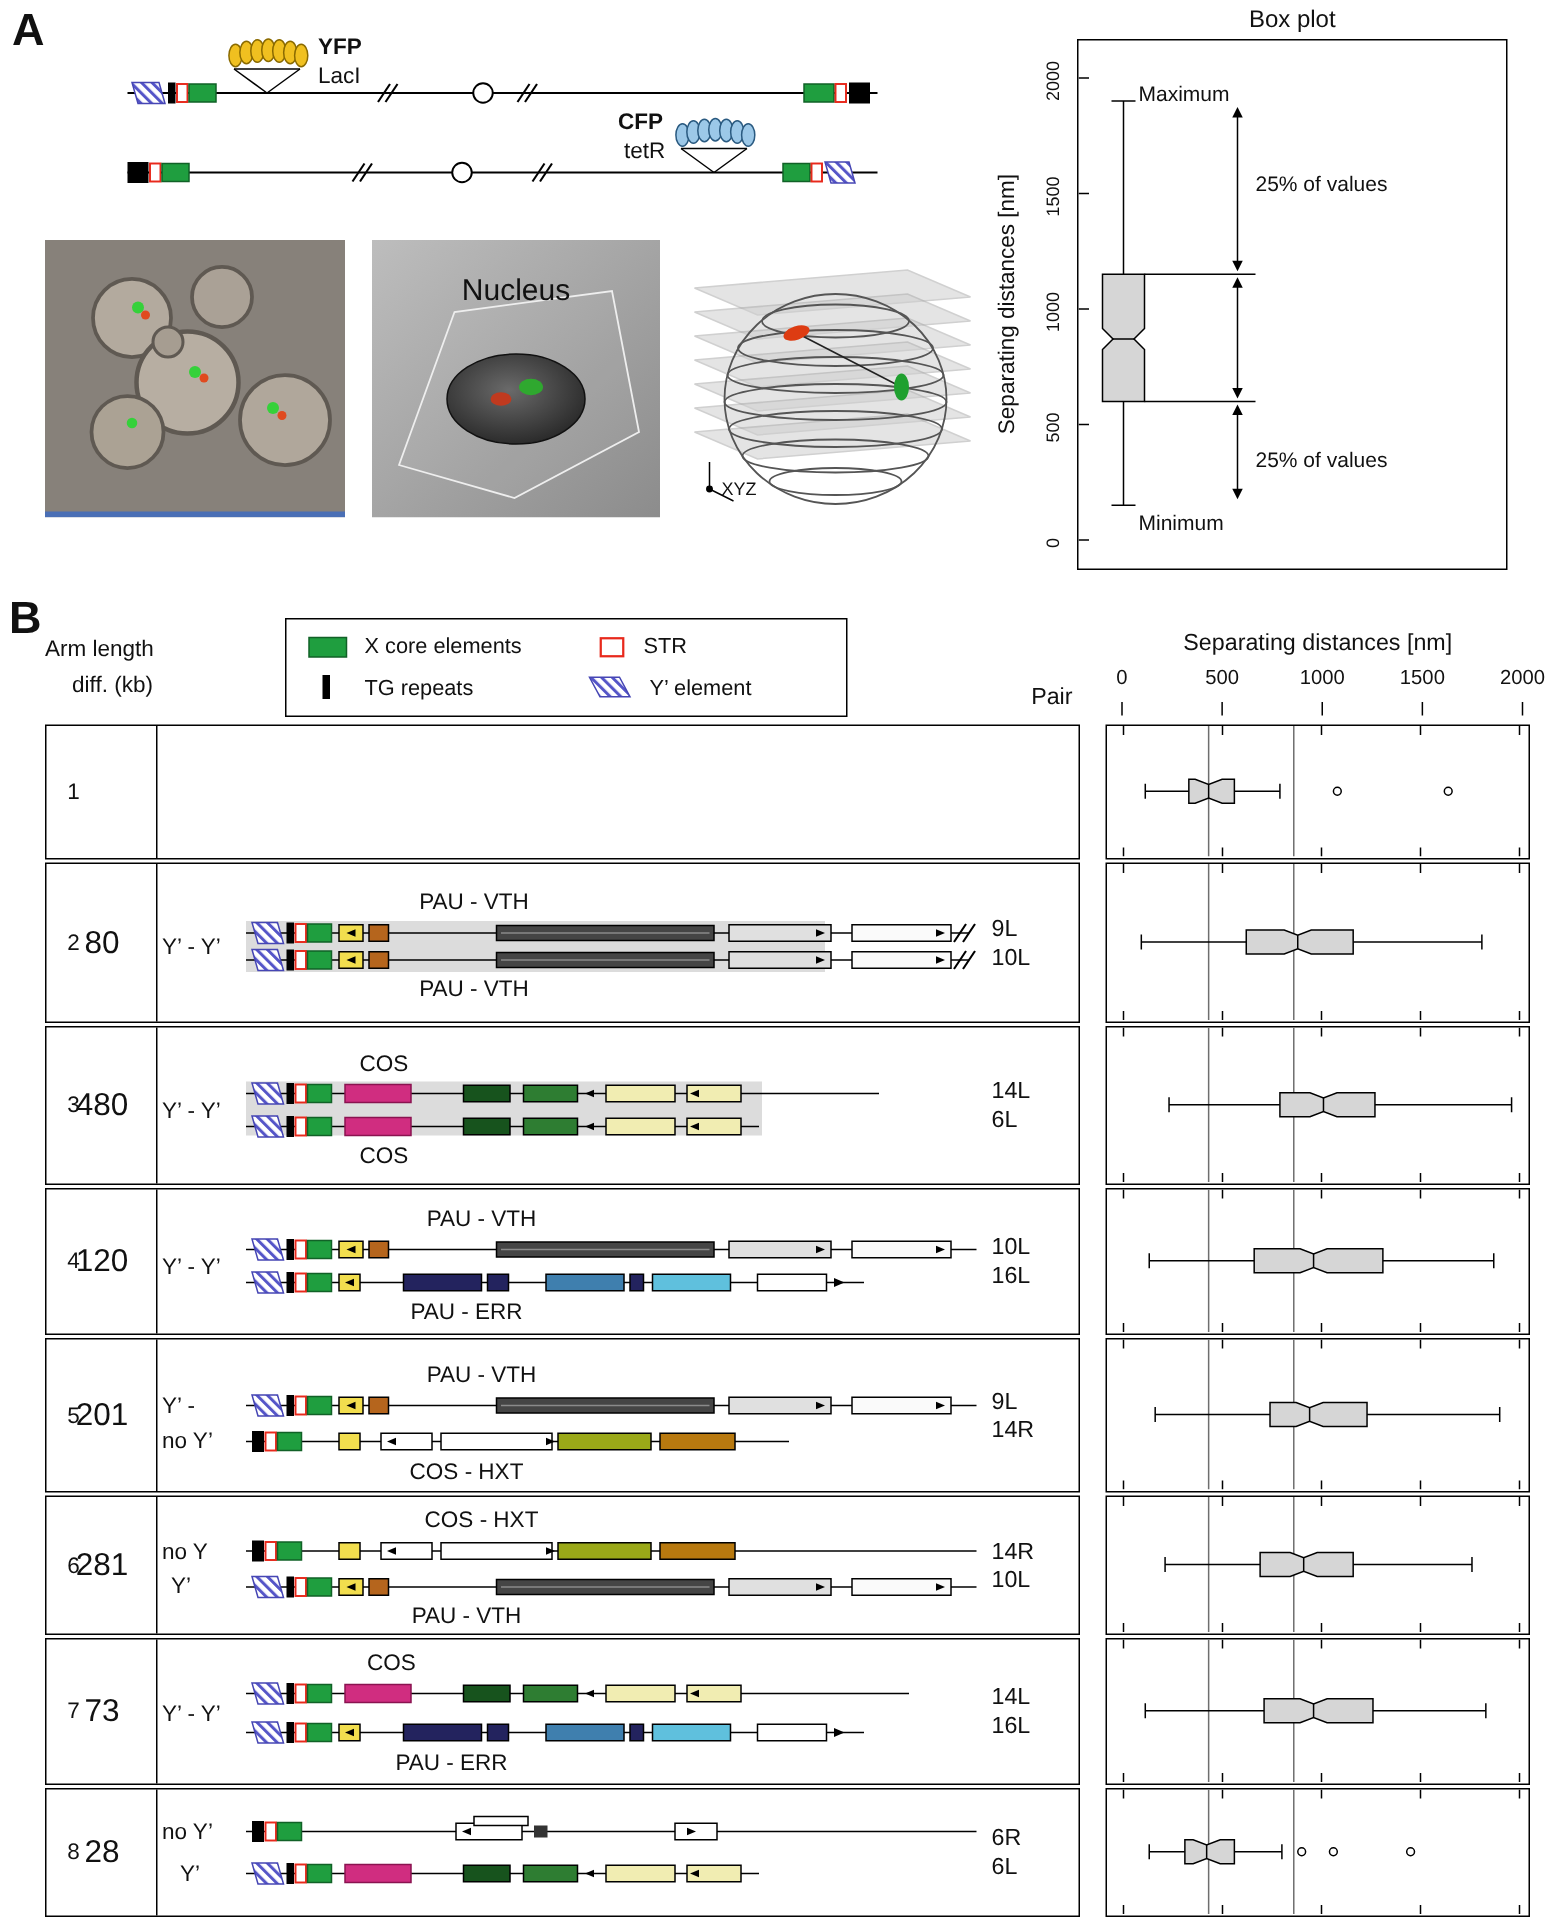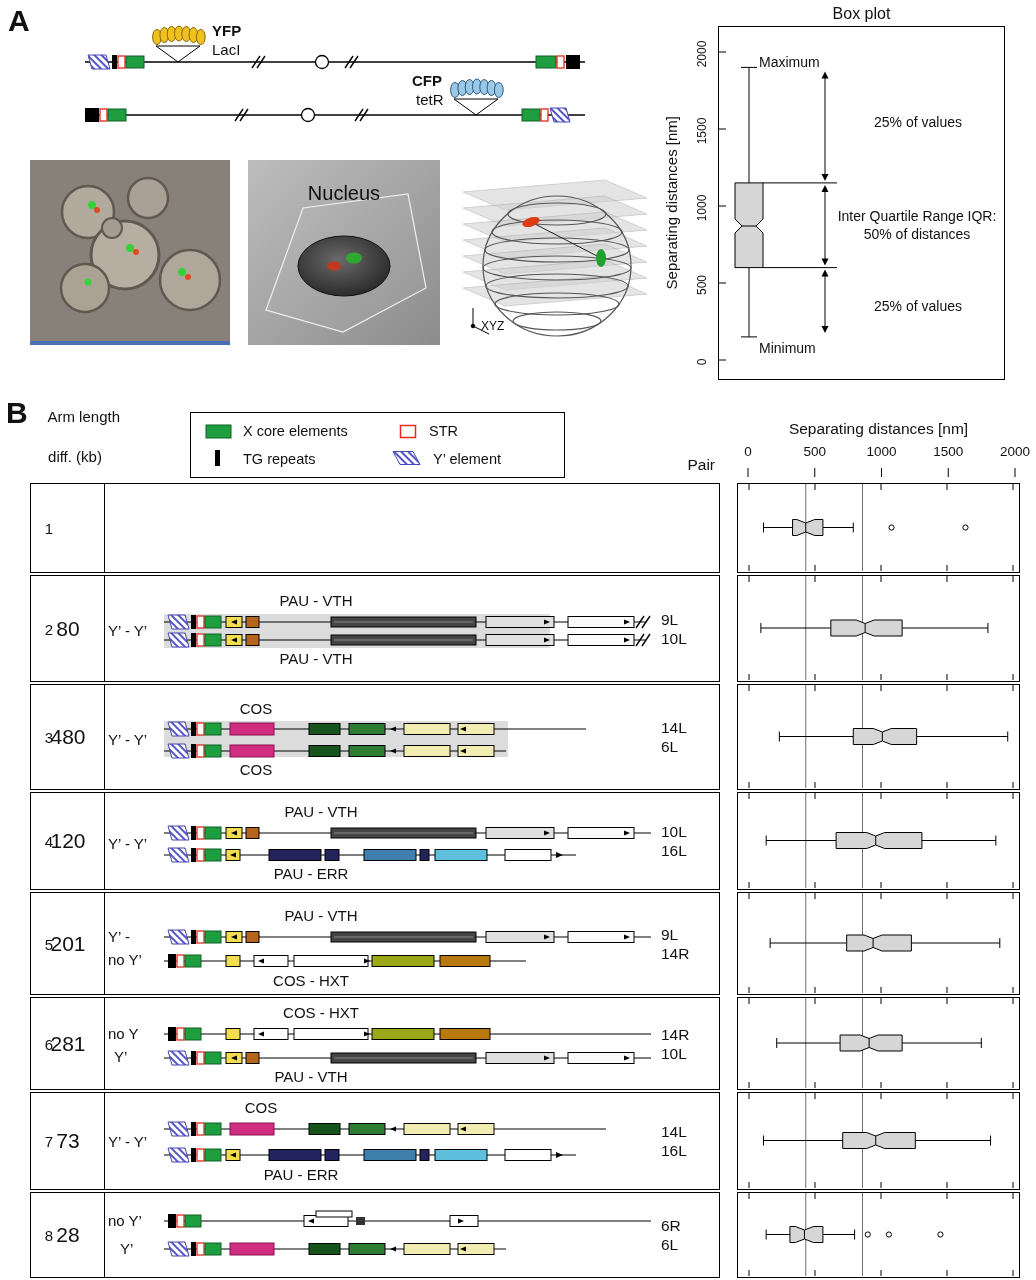--- a/index.html
+++ b/index.html
@@ -10,21 +10,21 @@
   .panel-label{position:absolute;font-size:30px;font-weight:600}
   .ptxt{position:absolute;font-size:15px}
   
   #bp-title{position:absolute;left:718px;top:5px;width:287px;text-align:center;font-size:16px}
   #bp-box{position:absolute;left:718px;top:26px;width:287px;height:354px;border:1.5px solid #000;background:#fff}
   #pa-bp{position:absolute;left:0;top:1px}
   #pa-yticks{position:absolute;left:690px;top:26px}
   #bp-ylabel{position:absolute;left:660px;top:26px;height:354px;width:22px;display:flex;align-items:center;justify-content:center}
   #bp-ylabel span{writing-mode:vertical-rl;transform:rotate(180deg);font-size:15px;white-space:nowrap}
   .anno{position:absolute;font-size:14px;line-height:18px}
-  .anno.c{text-align:center}
+  .anno.c{}
   
   .imgbox{position:absolute;overflow:hidden}
   
   #legend-box{position:absolute;left:190px;top:412px;width:375px;height:66px;border:1.2px solid #000;background:#fff}
   .leg-txt{position:absolute;font-size:14.5px}
   .axis-ticks-wrap{position:absolute;left:737px;top:444px;width:283px;height:16px}
   .axis-tick{position:absolute;top:0;transform:translateX(-50%);font-size:13.5px}
   .brow{position:absolute;left:30px;width:690px;border:1.5px solid #000;background:#fff}
   .bplot{position:absolute;left:737px;width:283px;border:1.5px solid #000;background:#fff}
   .rnum{position:absolute;left:4px;top:50%;transform:translateY(-50%);width:28px;text-align:center;font-size:15px}
@@ -284,33 +284,29 @@
           <polygon points="102.5,145.9 109.5,145.9 106,152.9" fill="#000"></polygon>
           <line x1="106" y1="162.9" x2="106" y2="231.60000000000002" stroke="#000" stroke-width="1"></line>
           <polygon points="102.5,163.9 109.5,163.9 106,156.9" fill="#000"></polygon>
           <polygon points="102.5,230.60000000000002 109.5,230.60000000000002 106,237.60000000000002" fill="#000"></polygon>
           <line x1="106" y1="247.60000000000002" x2="106" y2="298.9" stroke="#000" stroke-width="1"></line>
           <polygon points="102.5,248.60000000000002 109.5,248.60000000000002 106,241.60000000000002" fill="#000"></polygon>
           <polygon points="102.5,297.9 109.5,297.9 106,304.9" fill="#000"></polygon>
         </svg>
       <span class="anno" style="left:40px;top:26px">Maximum</span>
       <span class="anno c" style="left:118px;top:86px;width:162px">25% of values</span>
-      <div class="anno c" style="left:112px;top:180px;width:172px">
-        <div>Inter Quartile Range IQR:</div>
-        <div>50% of distances</div>
-      </div>
       <span class="anno c" style="left:118px;top:270px;width:162px">25% of values</span>
       <span class="anno" style="left:40px;top:312px">Minimum</span>
     </div>
   </section>
 
   <section>
     <div class="panel-label" style="left:6px;top:396px">B</div>
 
-    <div class="ptxt" style="left:30px;top:408px;width:90px;text-align:right">Arm length</div>
+    <div class="ptxt" style="left:30px;top:424px;width:90px;text-align:left">Arm length</div>
     <div class="ptxt" style="left:30px;top:448px;width:90px;text-align:center">diff.  (kb)</div>
 
     <div id="legend-box">
       <svg class="abs" style="left:14px;top:11px" width="28" height="15">
           <rect x="1" y="1" width="25" height="13" fill="#1f9e3f" stroke="#116127"></rect>
         </svg>
       <span class="leg-txt" style="left:52px;top:10px">X core elements</span>
       <svg class="abs" style="left:208px;top:11px" width="20" height="15">
           <rect x="1.5" y="1.5" width="15" height="12" fill="#fff" stroke="#e8291c" stroke-width="1.5"></rect>
         </svg>

